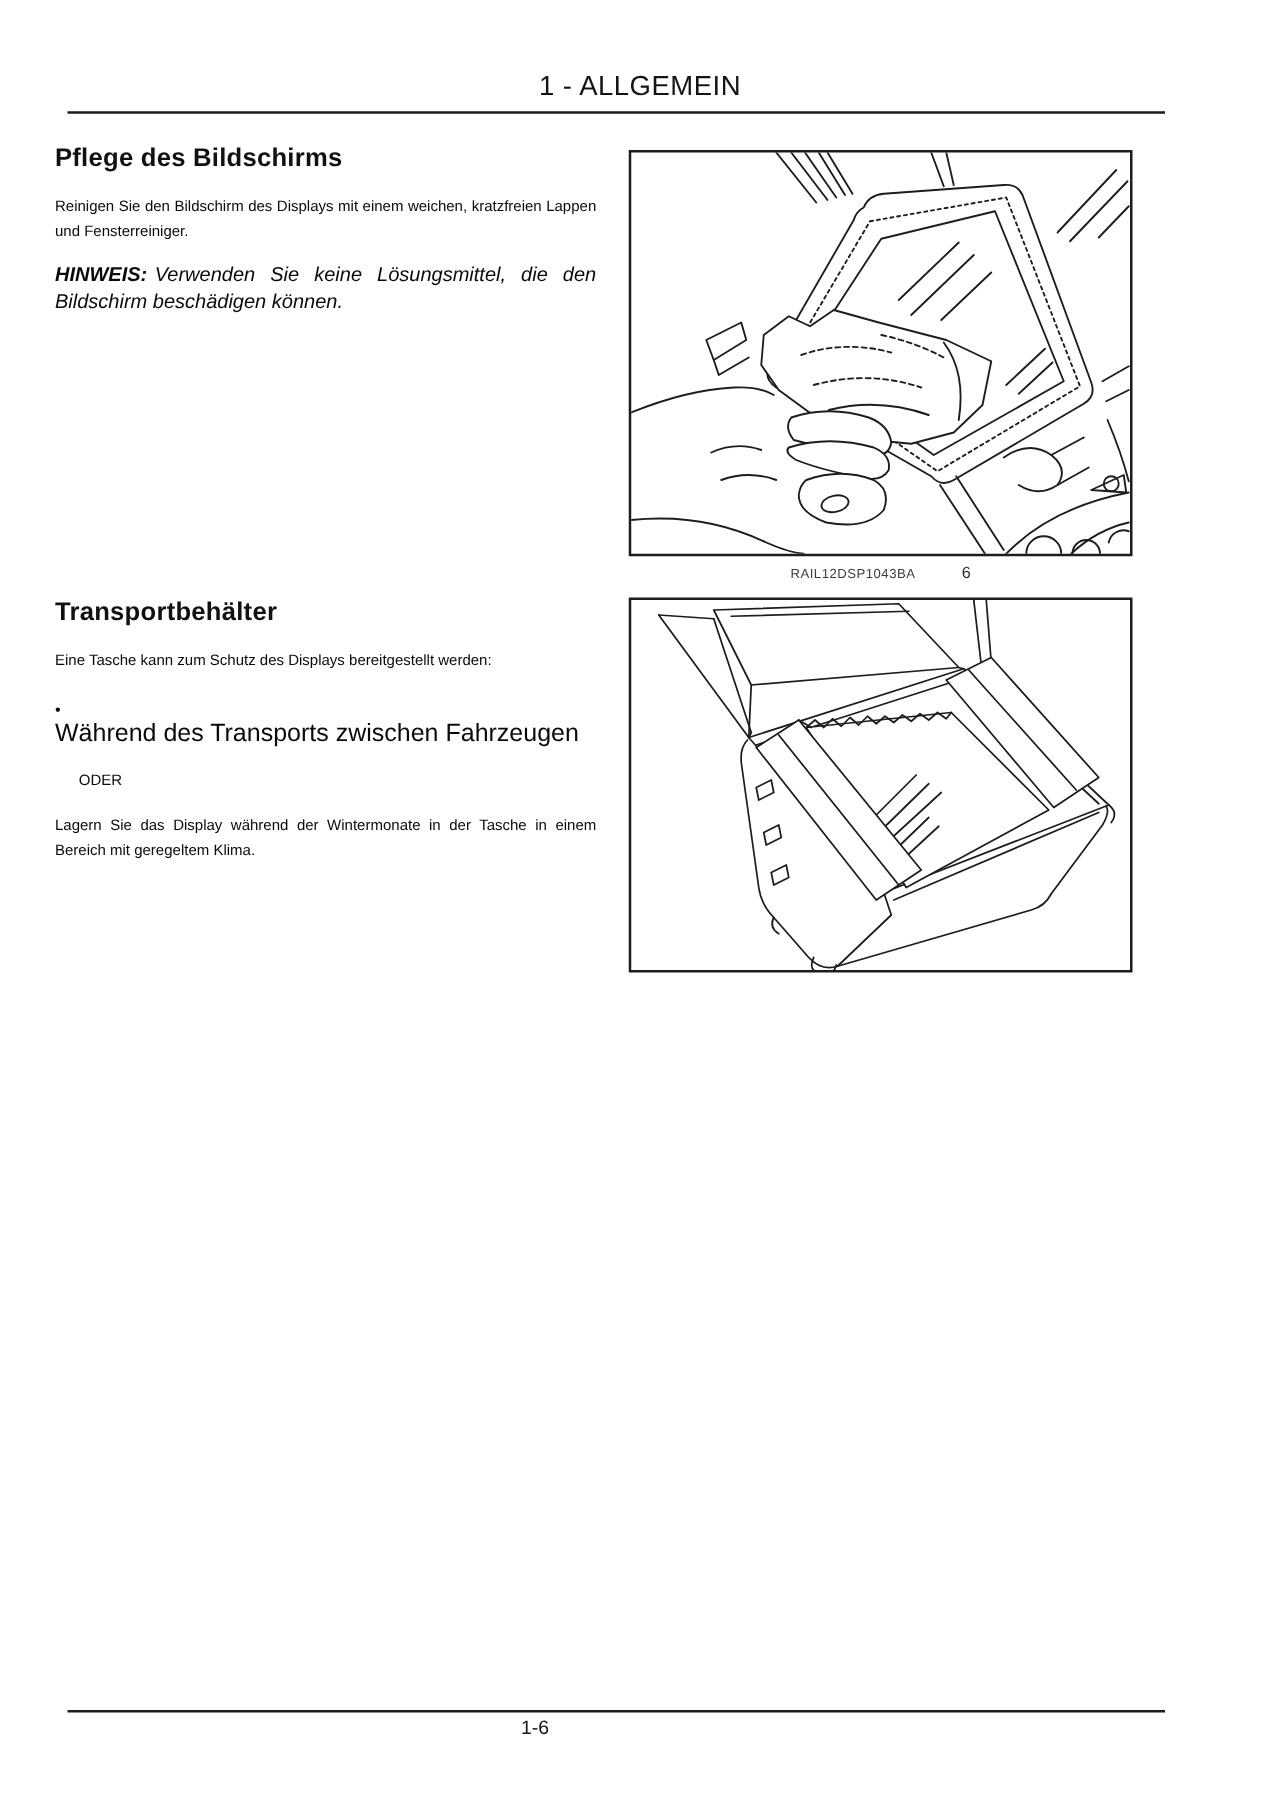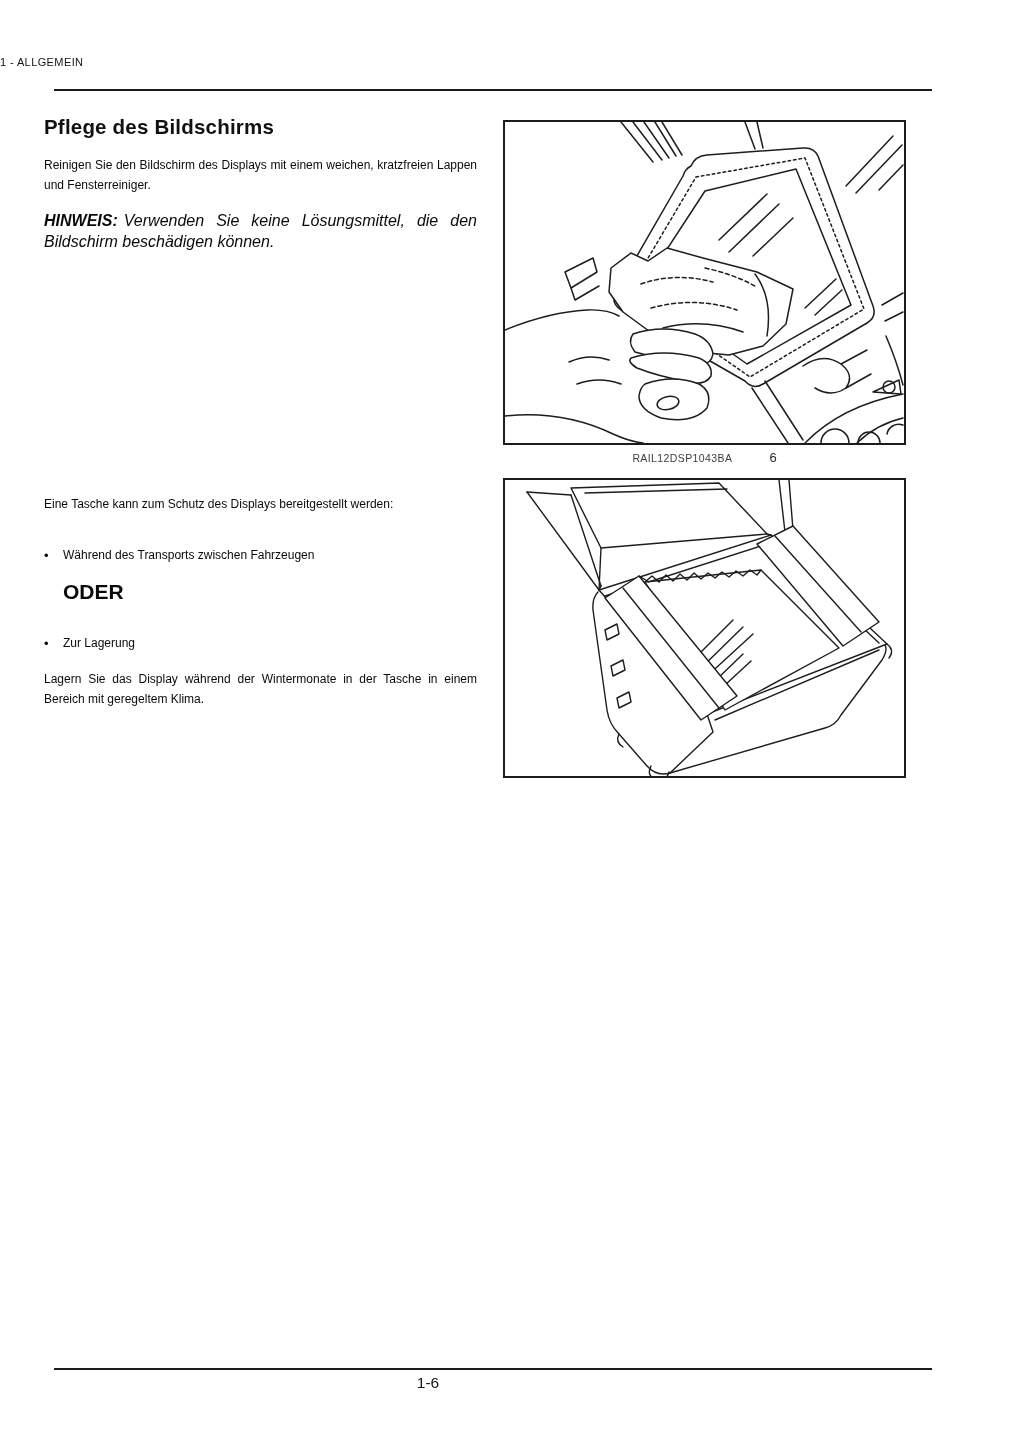--- a/index.html
+++ b/index.html
@@ -1,37 +1,37 @@
 <!DOCTYPE html>
 <html><head>
 <meta charset="utf-8">
 <style>
   html,body{margin:0;padding:0;background:#ffffff;}
   .page{
     position:relative;width:1024px;height:1447px;background:#fff;overflow:hidden;
     font-family:"Liberation Sans",sans-serif;color:#0a0a0a;
   }
   .running-header{
-    position:absolute;top:56px;left:0;width:1024px;
-    font-size:11px;letter-spacing:.4px;color:#141414;
+    position:absolute;top:56px;left:0;width:1024px;text-align:center;
+    font-size:22px;letter-spacing:.4px;color:#141414;
   }
   .rule{position:absolute;left:54px;width:878px;height:2px;background:#1c1c1c;}
   .rule.header{top:89px;}
   .rule.footer{top:1368px;}
   .col{position:absolute;left:44px;width:433px;}
   .col.sec1{top:115px;}
   .col.sec2{top:478px;}
   h2{margin:0;font-size:20.5px;line-height:24px;font-weight:bold;letter-spacing:.2px;color:#111;}
   .body-p{margin:16px 0 0 0;font-size:12px;line-height:20px;text-align:justify;hyphens:manual;-webkit-hyphens:manual;}
   .note-p{margin:15px 0 0 0;font-size:16px;line-height:21px;text-align:justify;font-style:italic;}
   .note-p .lbl{font-weight:bold;font-style:italic;padding-right:6px;}
-  .bullet{display:flex;margin-top:31px;font-size:12px;line-height:20px;}
+  .bullet{display:flex;margin-top:17px;font-size:20px;line-height:20px;flex-direction:column;}
   .bullet .dot{flex:0 0 19px;}
   .bullet .dot::before{content:"•";font-size:13px;position:relative;top:1px;}
-  .or-line{margin:17px 0 0 19px;font-size:21px;line-height:20px;font-weight:bold;}
+  .or-line{margin:17px 0 0 19px;font-size:12px;line-height:20px;}
   .fig{
     position:absolute;left:503px;width:403px;border:2px solid #1c1c1c;
     box-sizing:border-box;background:#fff;
   }
   .fig.f1{top:120px;height:325px;}
   .fig.f2{top:478px;height:300px;}
   .fig svg{display:block;}
   .caption{
     position:absolute;left:503px;width:403px;display:flex;justify-content:center;
     align-items:baseline;gap:37px;
@@ -127,30 +127,27 @@
         <circle cx="384" cy="265" r="6"></circle>
       </g>
     </svg>
   </div>
   <div class="caption c1">
     <span class="cap-code">RAIL12DSP1043BA</span>
     <span class="cap-num">6</span>
   </div>
 
   <div class="col sec2">
+    <h2>Transportbehälter</h2>
     <p class="body-p">Eine Tasche kann zum Schutz des Displays bereitgestellt werden:</p>
     <div class="bullet">
       <span class="dot"></span>
       <span>Während des Transports zwischen Fahrzeugen</span>
     </div>
     <div class="or-line">ODER</div>
-    <div class="bullet">
-      <span class="dot"></span>
-      <span>Zur Lagerung</span>
-    </div>
     <p class="body-p">Lagern Sie das Display während der Wintermonate in der Tasche in einem Bereich mit geregeltem Klima.</p>
   </div>
 
   <div class="fig f2">
     <svg width="399" height="296" viewBox="0 0 399 296">
       <g stroke="#1d1d1d" fill="none" stroke-width="1.4" stroke-linecap="round" stroke-linejoin="round">
 
         <path fill="#fff" d="M66 8 L214 3 L262 54 L96 68 Z"></path>
         <path d="M80 13 L222 9"></path>
         <path d="M96 68 L94 110"></path>

